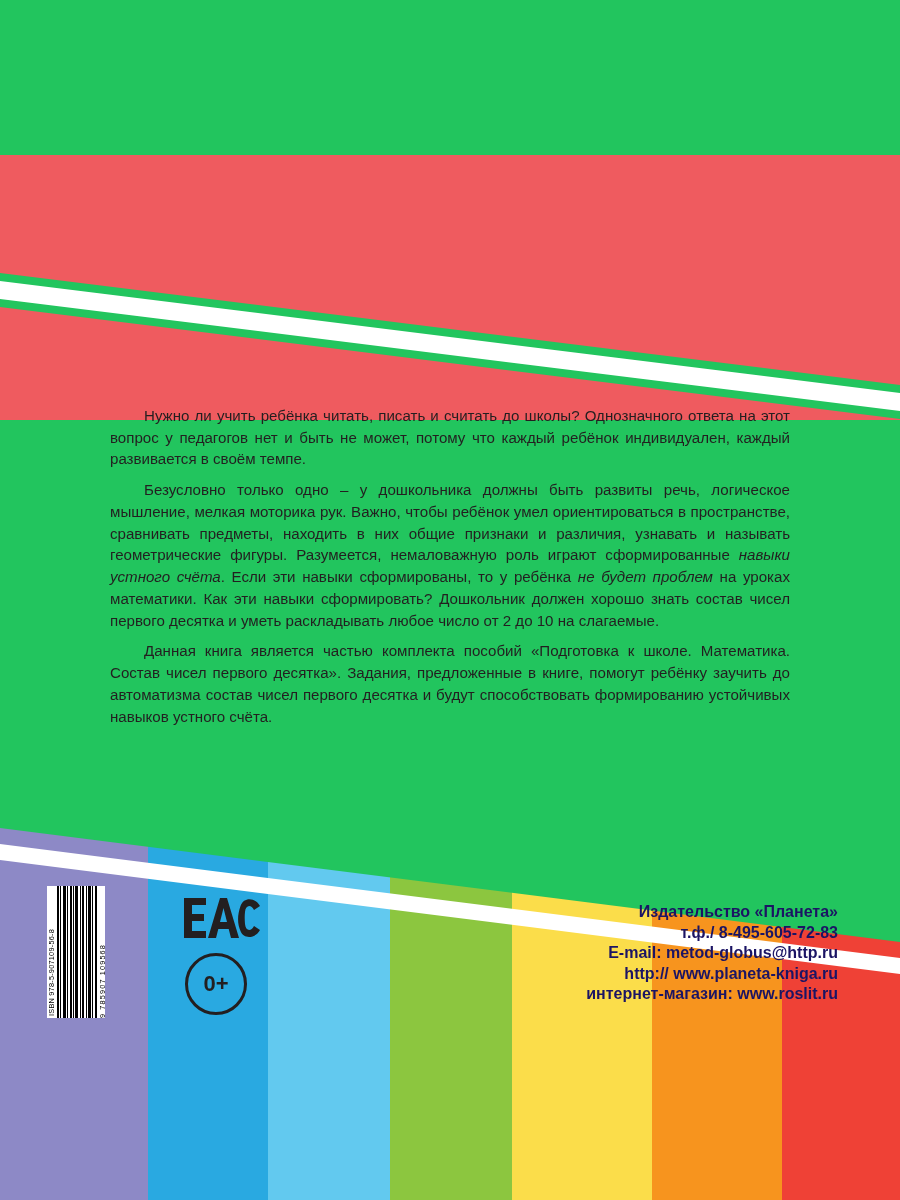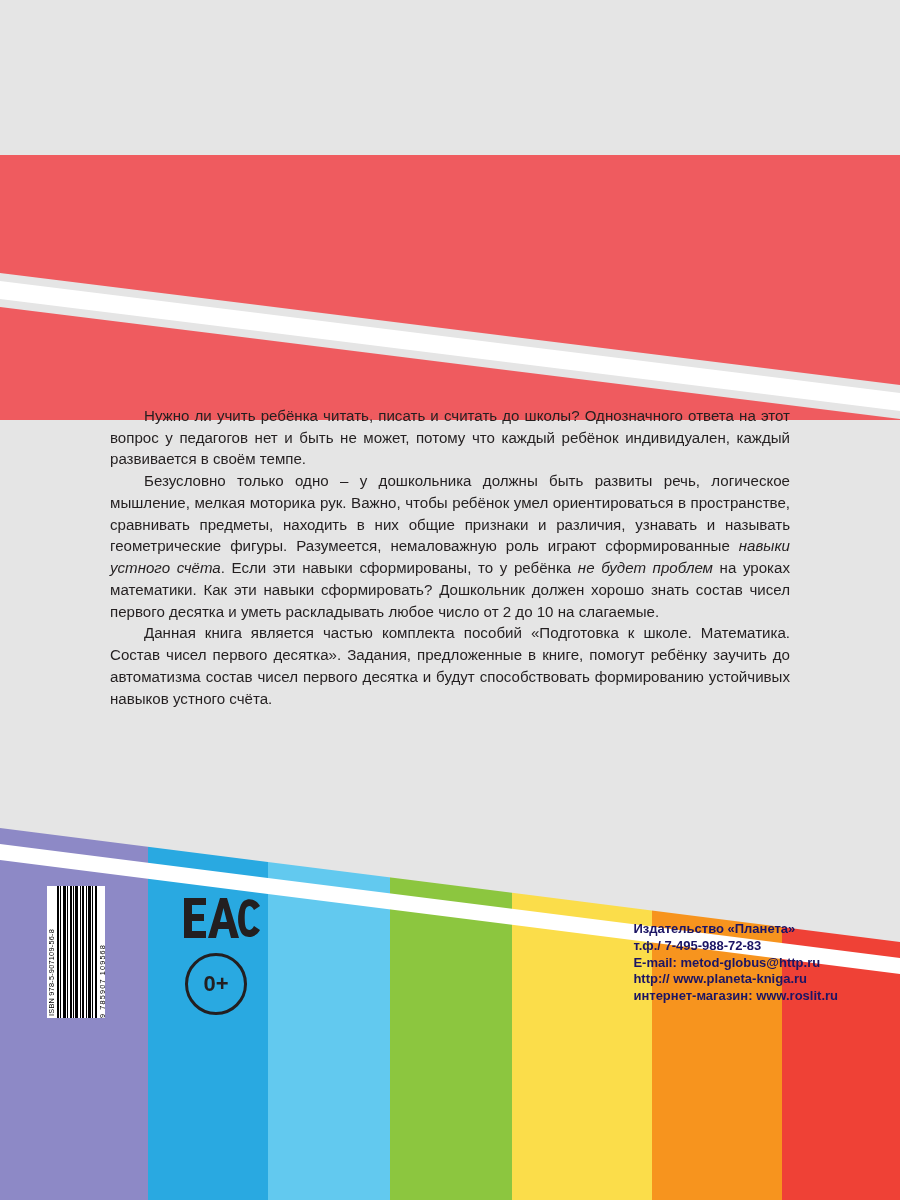--- a/index.html
+++ b/index.html
@@ -7,21 +7,21 @@
     padding: 0;
     background: #ffffff;
   }
   body {
     font-family: "Liberation Sans", sans-serif;
   }
   .page {
     position: relative;
     width: 900px;
     height: 1200px;
-    background: #e5e5e5;
+    background: #22c55e;
     overflow: hidden;
   }
 
   
   .top-art {
     position: absolute;
     left: 0;
     top: 155px;
     width: 900px;
     height: 265px;
@@ -37,21 +37,21 @@
     width: 680px;
     color: #231f20;
     font-size: 15.1px;
     line-height: 1.44;
     text-align: justify;
   }
   .text-block p {
     margin: 0;
     text-indent: 34px;
   }
-  .text-block p + p { margin-top: 0px; }
+  .text-block p + p { margin-top: 9px; }
   .text-block i {
     font-style: italic;
   }
 
   
   .bottom-art {
     position: absolute;
     left: 0;
     bottom: 0;
     width: 900px;
@@ -130,22 +130,23 @@
     align-items: center;
     justify-content: center;
     letter-spacing: 0px;
   }
 
   
   .publisher {
     position: absolute;
     right: 62px;
     bottom: 195px;
+    text-align: right;
     color: #1b1464;
-    font-size: 13px;
+    font-size: 16px;
     font-weight: bold;
     line-height: 1.29;
     letter-spacing: 0px;
   }
   .publisher div { white-space: nowrap; }
 </style>
 </head>
 <body>
 
 <div class="page">
@@ -228,19 +229,19 @@
       <path d="M26 44 L38 4 H45 L57 44 H49 L46.7 35 H36.3 L34 44 Z M38 28 H45 L41.5 14 Z" fill="#231f20"></path>
 
       <path d="M78 12 C74 4 62 2 58.5 12 C55 22 55.5 30 58.5 37 C62 46 74 44 78 36 L72 32 C69 38 63.5 37 63 30 C62.6 24 62.6 22 63 18 C63.6 11 69 10 72 16 Z" fill="#231f20"></path>
     </svg>
   </div>
 
   <div class="age-mark">0+</div>
 
   <div class="publisher">
     <div>Издательство «Планета»</div>
-    <div>т.ф./ 7-495-988-72-83</div>
+    <div>т.ф./ 8-495-605-72-83</div>
     <div>E-mail: metod-globus@http.ru</div>
     <div>http:// www.planeta-kniga.ru</div>
     <div>интернет-магазин: www.roslit.ru</div>
   </div>
 
 </div>
 
 </body></html>

